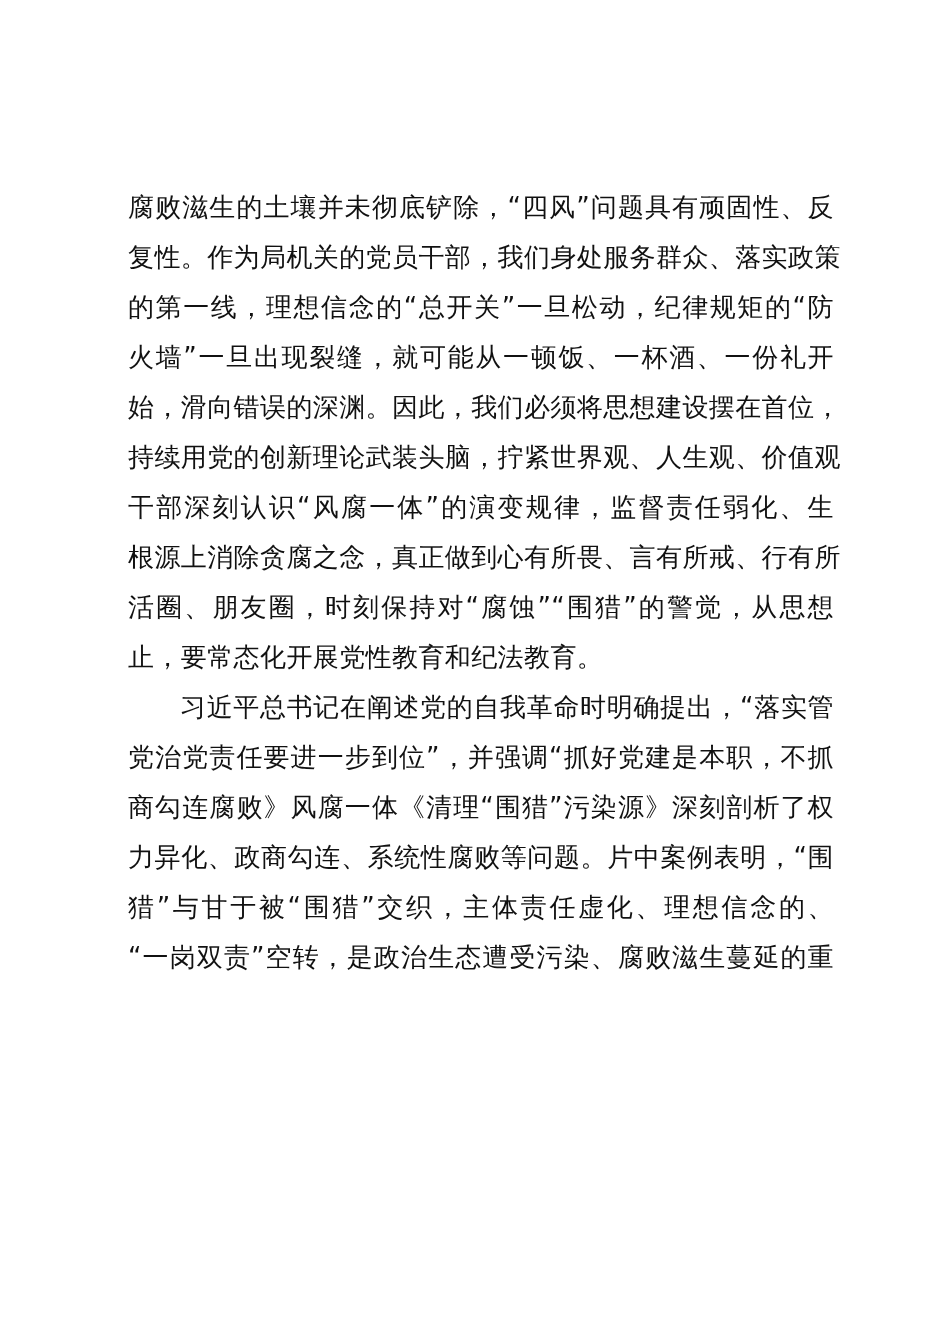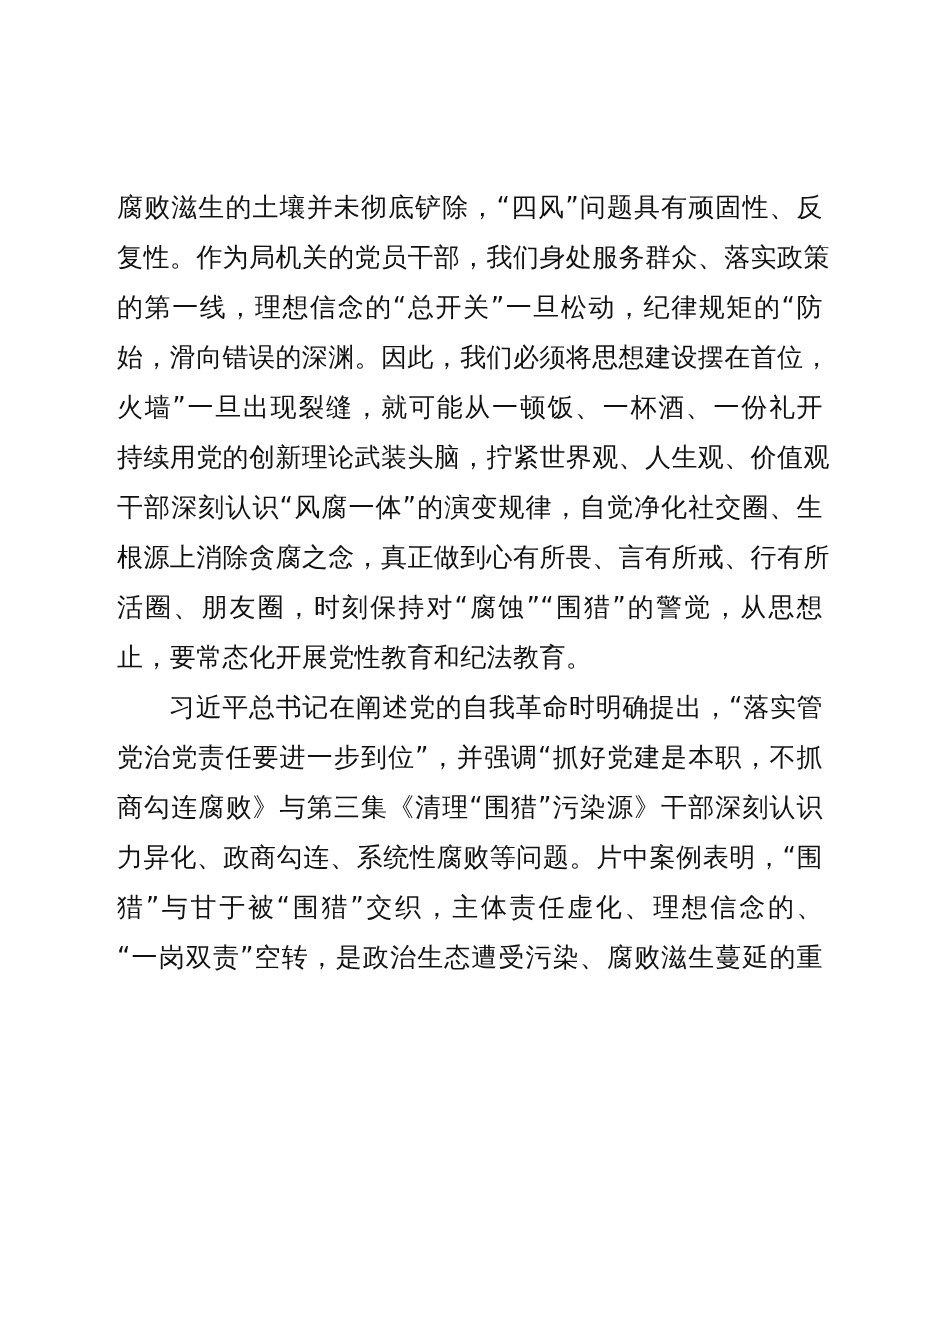--- a/index.html
+++ b/index.html
@@ -10,21 +10,21 @@
     body {
       width: 950px;
       height: 1344px;
       position: relative;
       overflow: hidden;
       font-family: "DejaVu Sans", "Liberation Sans", sans-serif;
       color: #111111;
     }
     .page {
       position: absolute;
-      left: 117px;
+      left: 128px;
       top: 182px;
       width: 706px;
     }
     .line {
       height: 50px;
       line-height: 50px;
       font-size: 26px;
       white-space: nowrap;
       letter-spacing: 0.4px;
       text-align: justify;
@@ -42,31 +42,31 @@
     }
   </style>
 </head>
 <body>
 
 <div class="page">
   <div>
     <div class="line">腐败滋生的土壤并未彻底铲除，“四风”问题具有顽固性、反</div>
     <div class="line">复性。作为局机关的党员干部，我们身处服务群众、落实政策</div>
     <div class="line">的第一线，理想信念的“总开关”一旦松动，纪律规矩的“防</div>
+    <div class="line">火墙”一旦出现裂缝，就可能从一顿饭、一杯酒、一份礼开</div>
     <div class="line">始，滑向错误的深渊。因此，我们必须将思想建设摆在首位，</div>
-    <div class="line">火墙”一旦出现裂缝，就可能从一顿饭、一杯酒、一份礼开</div>
     <div class="line">持续用党的创新理论武装头脑，拧紧世界观、人生观、价值观</div>
-    <div class="line">干部深刻认识“风腐一体”的演变规律，自觉净化社交圈、生</div>
+    <div class="line">干部深刻认识“风腐一体”的演变规律，监督责任弱化、生</div>
     <div class="line">根源上消除贪腐之念，真正做到心有所畏、言有所戒、行有所</div>
     <div class="line">活圈、朋友圈，时刻保持对“腐蚀”“围猎”的警觉，从思想</div>
     <div class="line last">止，要常态化开展党性教育和纪法教育。</div>
   </div>
 
 
   <div>
     <div class="line indent">习近平总书记在阐述党的自我革命时明确提出，“落实管</div>
     <div class="line">党治党责任要进一步到位”，并强调“抓好党建是本职，不抓</div>
-    <div class="line">商勾连腐败》与第三集《清理“围猎”污染源》干部深刻认识</div>
+    <div class="line">商勾连腐败》风腐一体《清理“围猎”污染源》深刻剖析了权</div>
     <div class="line">力异化、政商勾连、系统性腐败等问题。片中案例表明，“围</div>
     <div class="line">猎”与甘于被“围猎”交织，主体责任虚化、理想信念的、</div>
     <div class="line">“一岗双责”空转，是政治生态遭受污染、腐败滋生蔓延的重</div>
   </div>
 </div>
 
 </body></html>

